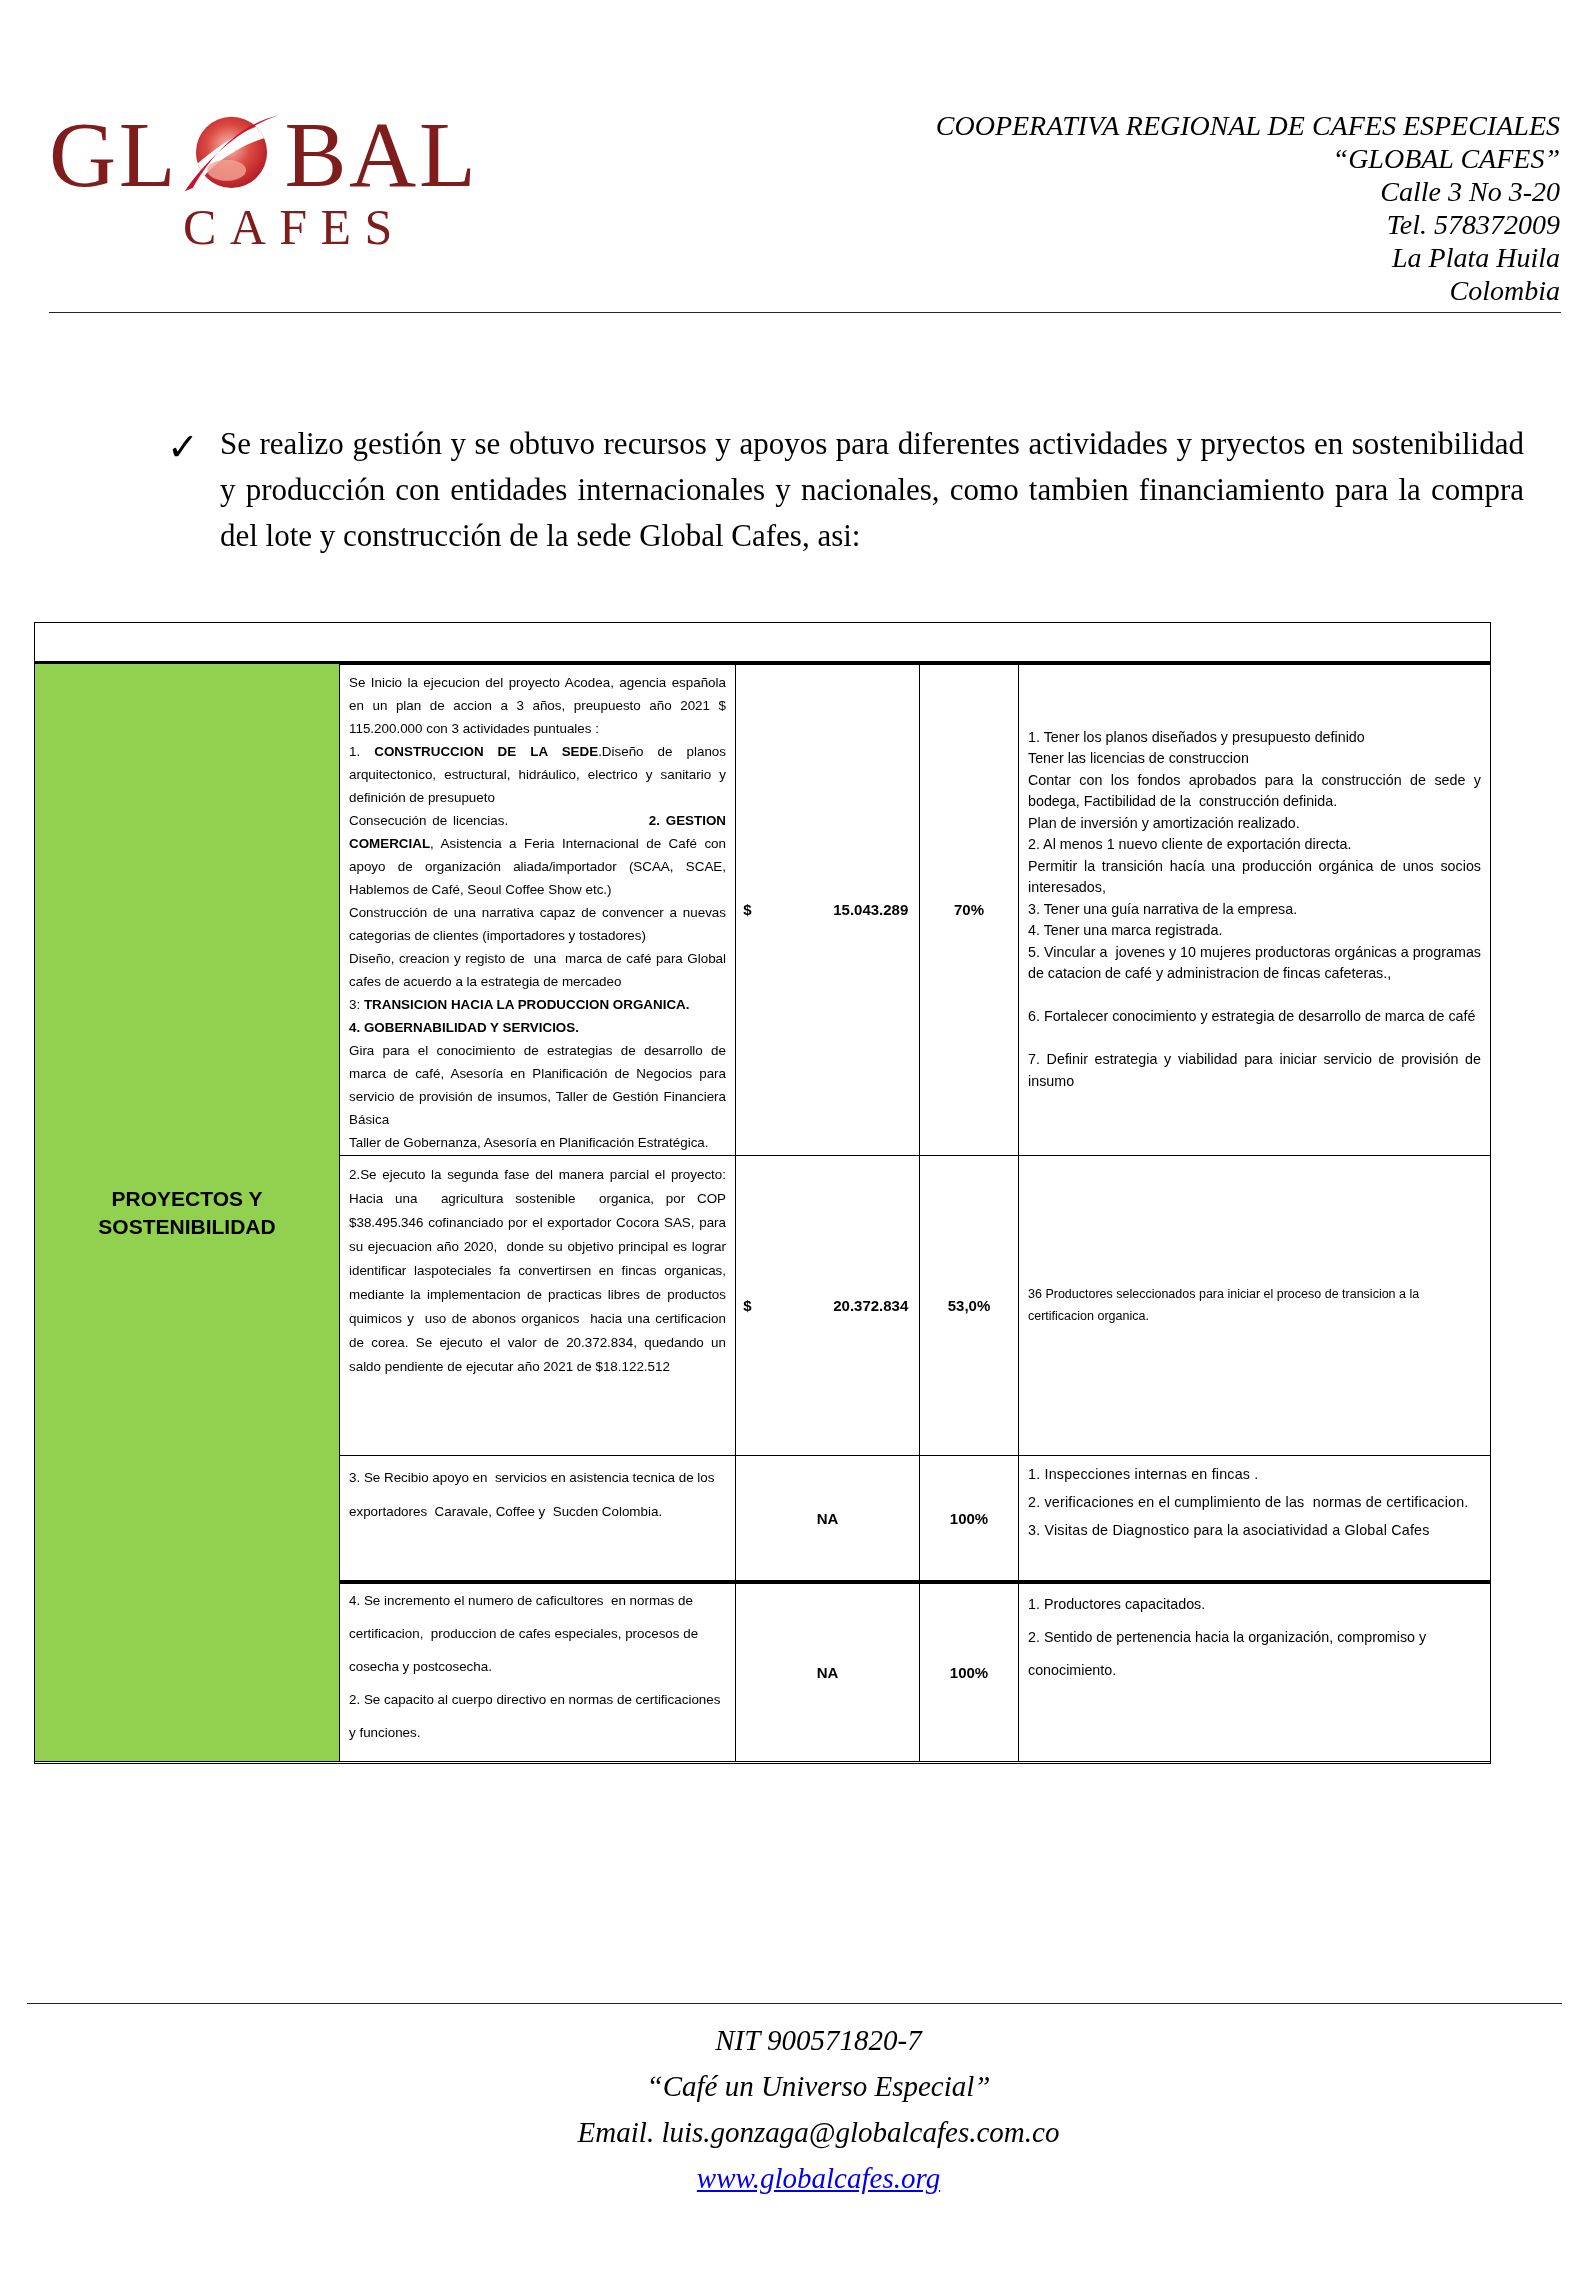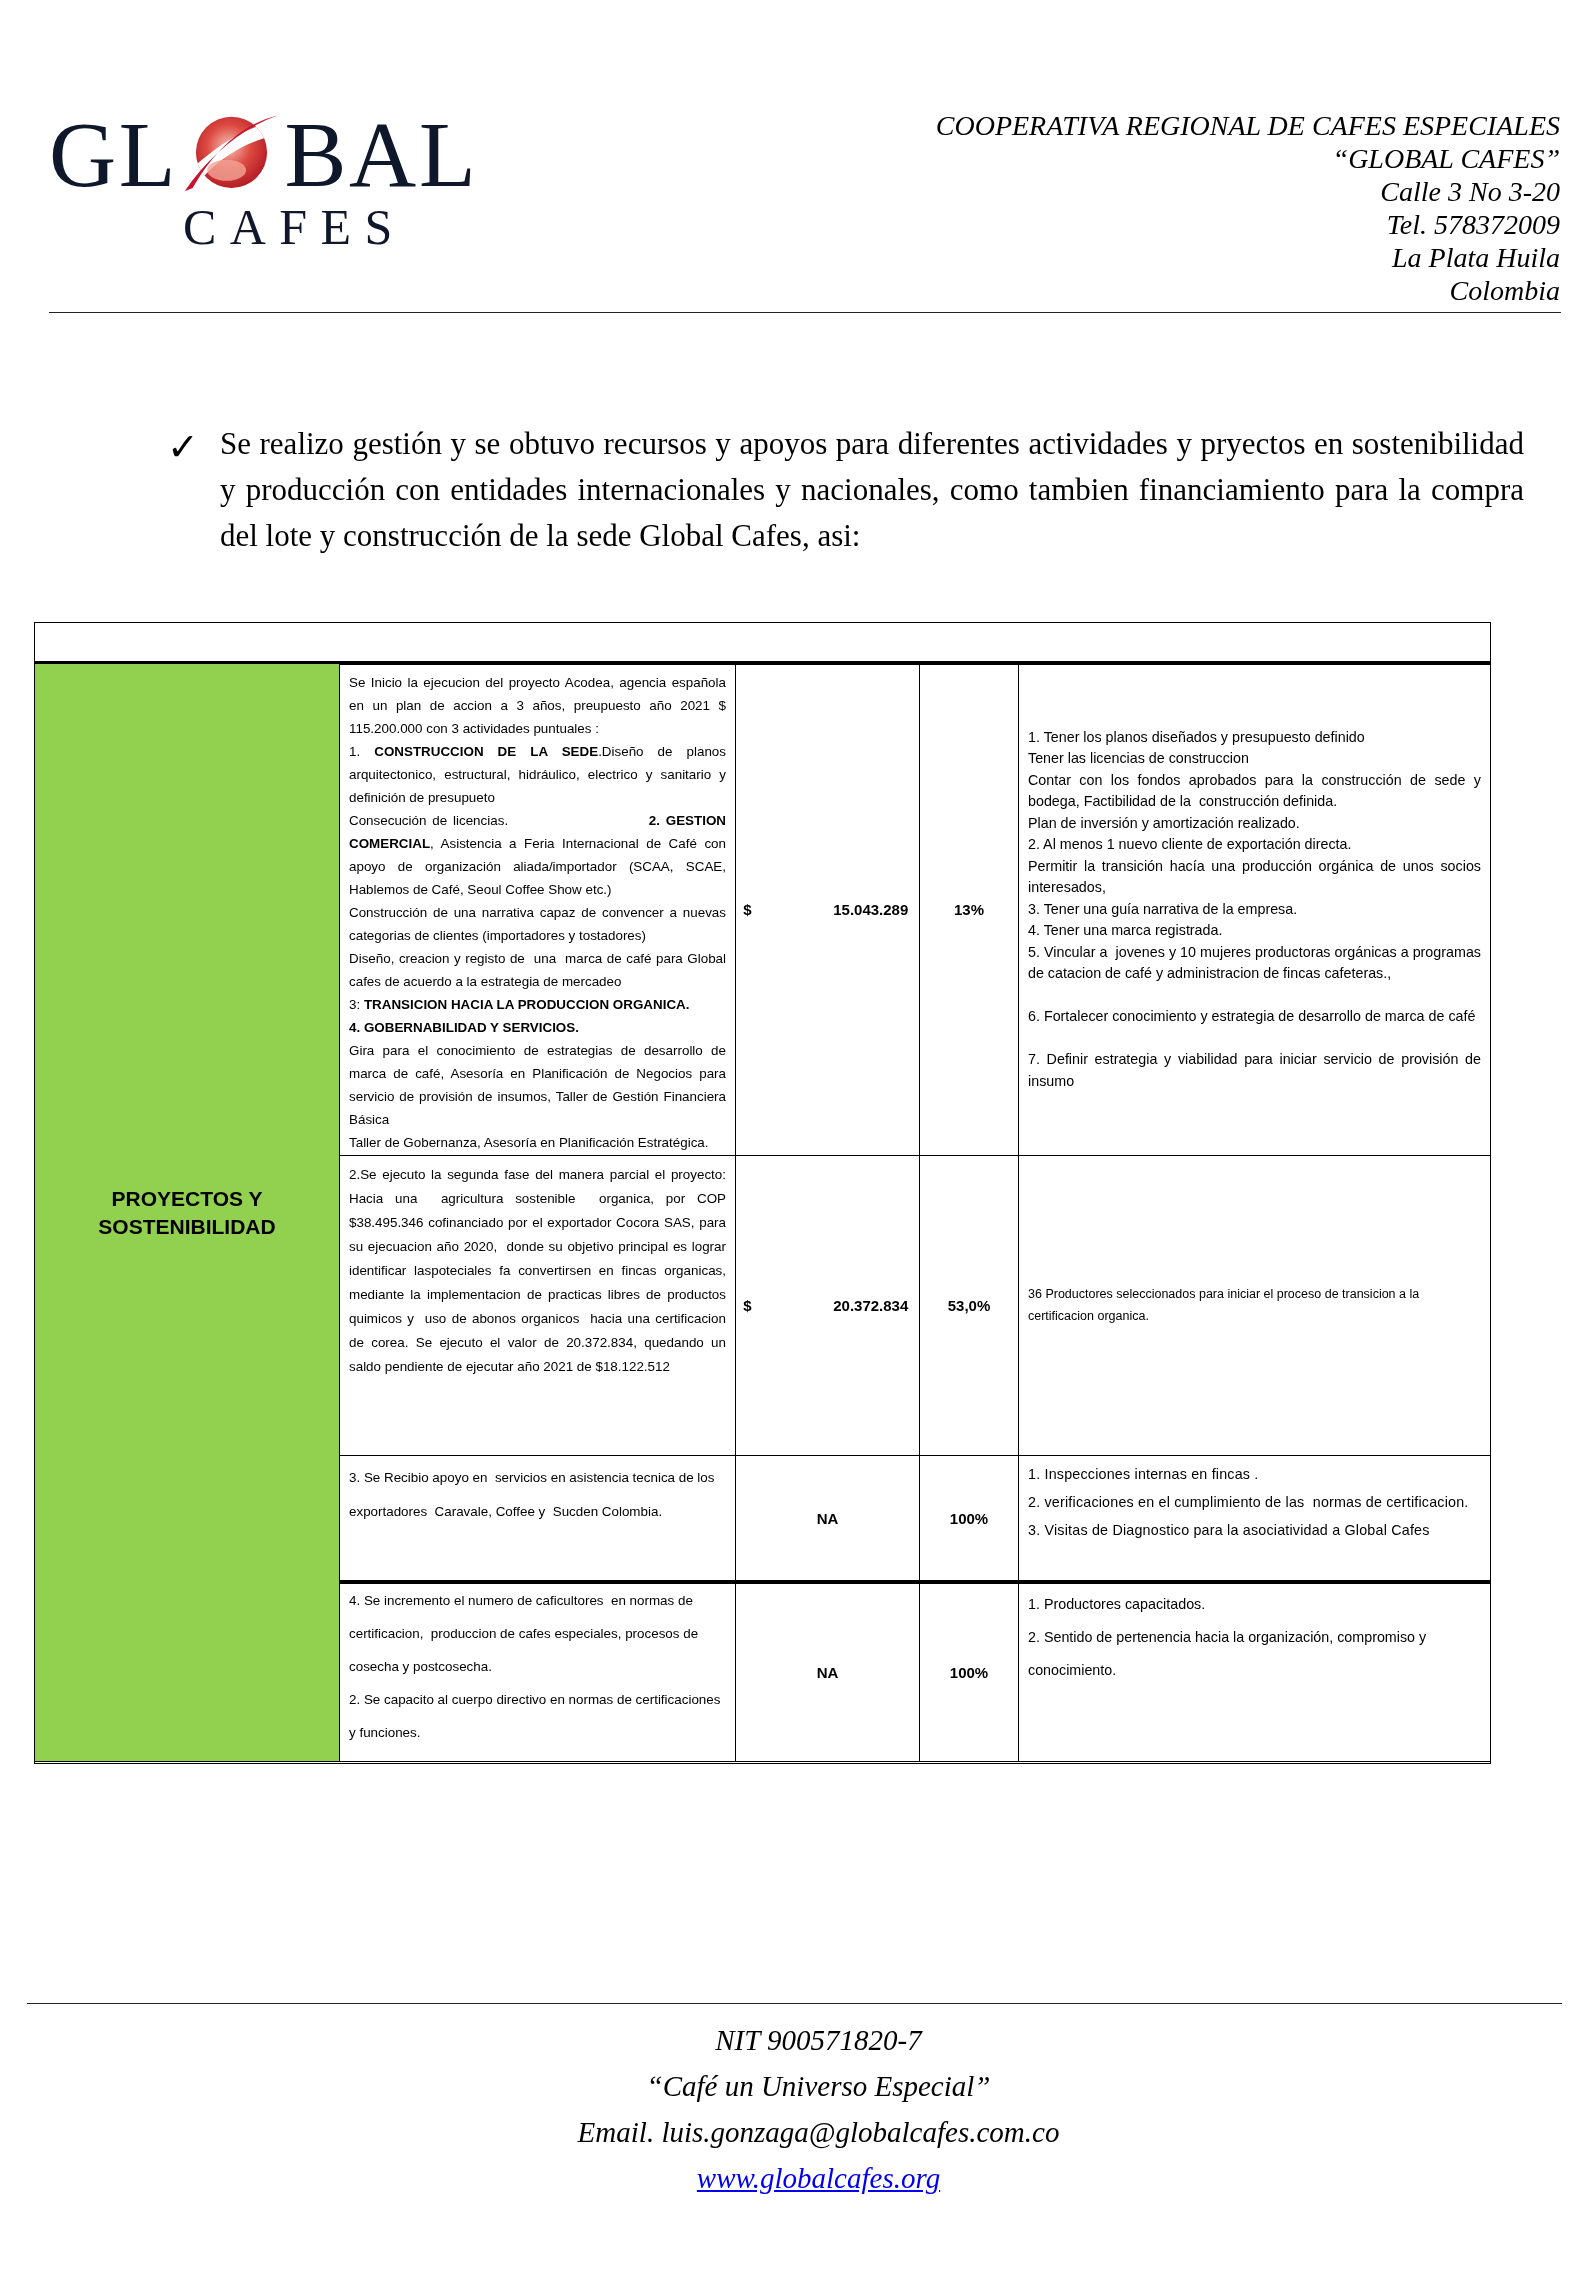--- a/index.html
+++ b/index.html
@@ -1,20 +1,20 @@
 <!DOCTYPE html>
 <html style="font-size:14.3px"><head>
 <meta charset="utf-8">
 <style>
   html,body{margin:0;padding:0;background:#888;}
   .page{position:relative;width:1589px;height:2293px;background:#ffffff;overflow:hidden;
         font-family:"Liberation Sans",sans-serif;color:#000;}
 
   
-  .logo{position:absolute;left:49px;top:106px;color:#0f172a;font-family:"Liberation Serif",serif;}
+  .logo{position:absolute;left:49px;top:106px;color:#7f1d1d;font-family:"Liberation Serif",serif;}
   .logo-row{display:flex;align-items:flex-end;font-size:93px;line-height:.80;letter-spacing:2.7px;}
   .logo-row .globe{margin:0 4.5px -1.8px 4.5px;}
   .logo-sub{font-size:50px;letter-spacing:13.4px;margin:5.4px 0 0 134px;}
 
   .letterhead{position:absolute;top:109px;right:29px;text-align:right;
       font-family:"Liberation Serif",serif;font-style:italic;font-size:28px;line-height:33px;white-space:pre-line;}
 
   .rule1{position:absolute;left:49px;top:312px;width:1512px;border-top:1.8px solid #222;}
 
   
@@ -115,21 +115,21 @@
 Construcción de una narrativa capaz de convencer a nuevas categorias de clientes (importadores y tostadores)
 Diseño, creacion y registo de  una  marca de café para Global cafes de acuerdo a la estrategia de mercadeo
 3: </span><span class="b">TRANSICION HACIA LA PRODUCCION ORGANICA.</span><span>
 </span><span class="b">4. GOBERNABILIDAD Y SERVICIOS.</span><span>
 Gira para el conocimiento de estrategias de desarrollo de marca de café, Asesoría en Planificación de Negocios para servicio de provisión de insumos, Taller de Gestión Financiera Básica
 Taller de Gobernanza, Asesoría en Planificación Estratégica.</span></div>
     <div class="cell valcell" style="grid-column:3;grid-row:2">
       <span>$</span>
       <span>15.043.289</span>
     </div>
-    <div class="cell ctr" style="grid-column:4;grid-row:2">13%</div>
+    <div class="cell ctr" style="grid-column:4;grid-row:2">70%</div>
     <div class="cell lastcol rwrap" style="grid-column:5;grid-row:2">
       <div class="rtext">1. Tener los planos diseñados y presupuesto definido
 Tener las licencias de construccion
 Contar con los fondos aprobados para la construcción de sede y bodega, Factibilidad de la  construcción definida.
 Plan de inversión y amortización realizado.
 2. Al menos 1 nuevo cliente de exportación directa.
 Permitir la transición hacía una producción orgánica de unos socios interesados,
 3. Tener una guía narrativa de la empresa.
 4. Tener una marca registrada.
 5. Vincular a  jovenes y 10 mujeres productoras orgánicas a programas de catacion de café y administracion de fincas cafeteras.,

